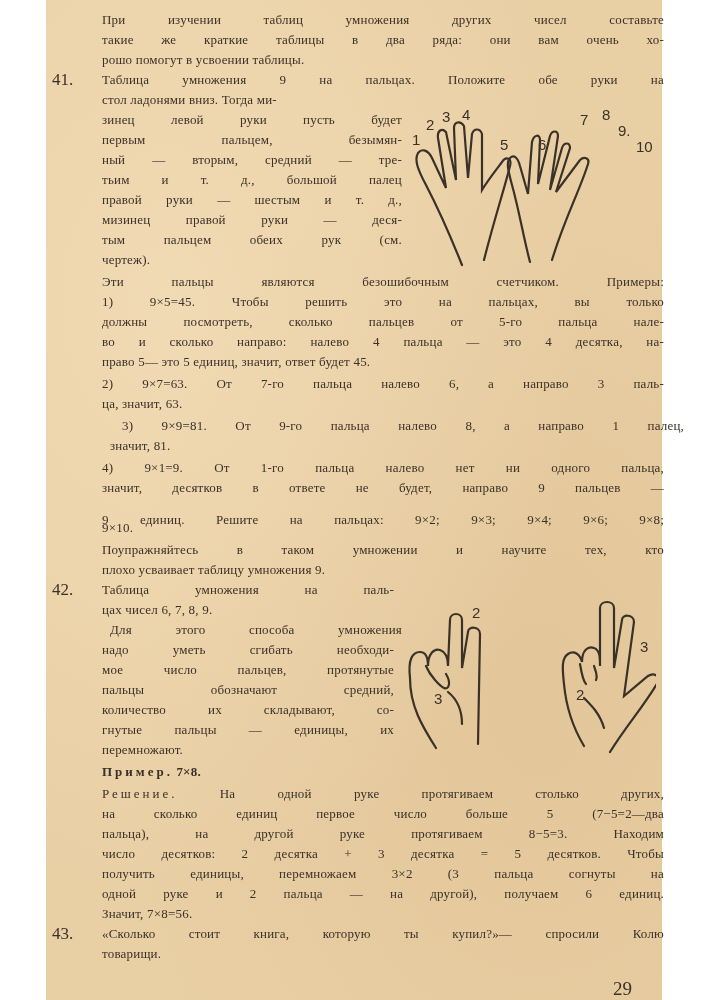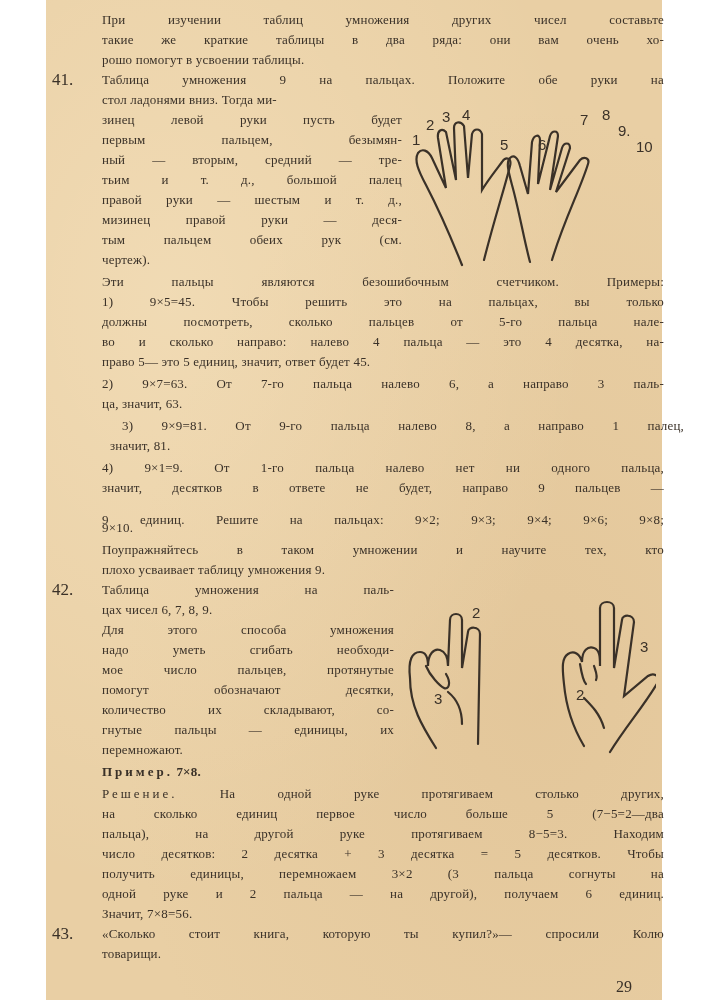--- a/index.html
+++ b/index.html
@@ -13,21 +13,21 @@
     color: #3a3128;
     font-family: "Liberation Serif", "DejaVu Serif", serif;
   }
   .line {
     position: absolute; left: 0; white-space: nowrap;
     font-size: 13px; line-height: 20px; letter-spacing: 0.2px;
   }
   .num { position: absolute; font-weight: normal; font-size: 17px; line-height: 20px; }
   .spaced { letter-spacing: 3px; }
   .just { text-align-last: justify; text-align: justify; display: block; }
-  .pageno { position: absolute; right: 30px; top: 978px; font-size: 16px; }
+  .pageno { position: absolute; right: 30px; top: 978px; font-size: 19px; }
   svg.draw { position: absolute; }
   svg.draw path, svg.draw line { fill: none; stroke: #3a3128; stroke-width: 2.2; stroke-linecap: round; }
   svg.draw text { font-family: "Liberation Sans", "DejaVu Sans", sans-serif; fill: #3a3128; font-size: 15px; }
 </style>
 </head>
 <body>
 
 <div class="paper">
 
   <div>
@@ -123,31 +123,31 @@
       </span>
     <span class="line" style="top:560px;left:56px;">плохо усваивает таблицу умножения 9.</span>
   </div>
 
   <div>
     <span class="num" style="top:580px;left:6px;">42.</span>
     <span class="line" style="top:580px;left:56px;width:292px;">
         <span class="just">Таблица умножения на паль-</span>
       </span>
     <span class="line" style="top:600px;left:56px;">цах чисел 6, 7, 8, 9.</span>
-    <span class="line" style="top:620px;left:56px;width:292px;">
+    <span class="line" style="top:620px;left:64px;width:292px;">
         <span class="just">Для этого способа умножения</span>
       </span>
     <span class="line" style="top:640px;left:56px;width:292px;">
         <span class="just">надо уметь сгибать необходи-</span>
       </span>
     <span class="line" style="top:660px;left:56px;width:292px;">
         <span class="just">мое число пальцев, протянутые</span>
       </span>
     <span class="line" style="top:680px;left:56px;width:292px;">
-        <span class="just">помогут обозначают десятки,</span>
+        <span class="just">пальцы обозначают средний,</span>
       </span>
     <span class="line" style="top:700px;left:56px;width:292px;">
         <span class="just">количество их складывают, со-</span>
       </span>
     <span class="line" style="top:720px;left:56px;width:292px;">
         <span class="just">гнутые пальцы — единицы, их</span>
       </span>
     <span class="line" style="top:740px;left:56px;">перемножают.</span>
 
     <span class="line" style="top:762px;left:56px;font-weight:bold;"><span class="spaced">Пример.</span> <span>7×8.</span></span>

